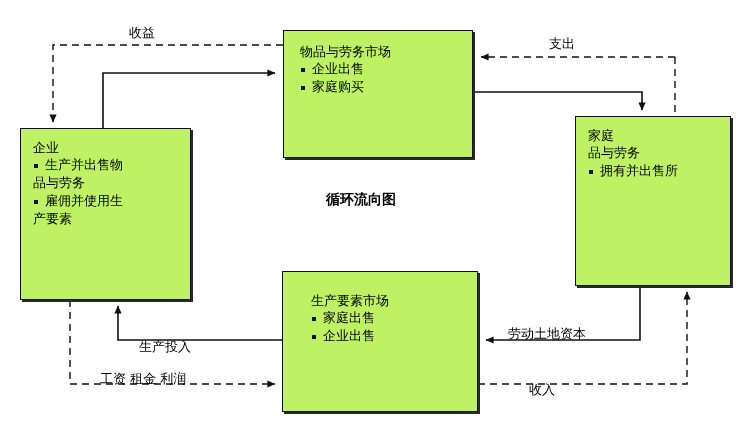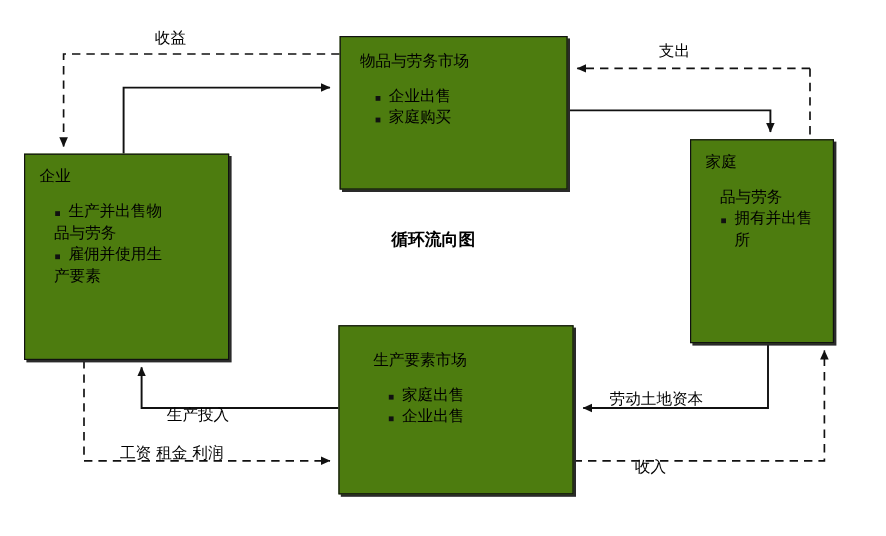--- a/index.html
+++ b/index.html
@@ -16,33 +16,33 @@
     overflow:hidden;
   }
   #wires{
     position:absolute;
     left:0; top:0;
     width:738px; height:447px;
     pointer-events:none;
   }
   .box{
     position:absolute;
-    background:#4d7c0f;
+    background:#bef264;
     border:1px solid #111;
     box-shadow:2px 2px 0 0 #2a2a2a;
     box-sizing:border-box;
     z-index:3;
   }
   .box-title{
     font-size:13px;
     line-height:17px;
     white-space:nowrap;
   }
   .bullets{
-    margin:12px;
+    margin:0;
     padding:0;
     list-style:none;
   }
   .bullets li{
     font-size:13px;
     line-height:18px;
     position:relative;
     padding-left:12px;
   }
   .bullets li:before{
@@ -54,21 +54,21 @@
     background:#111;
   }
   .bullets li.cont{padding-left:0;}
   .bullets li.cont:before{display:none;}
 
   
   #box-goods-market{ left:283px; top:30px;  width:190px; height:128px; }
   #box-goods-market .inner{ padding:12px 0 0 16px; }
   #box-firms{ left:20px; top:128px; width:171px; height:172px; }
   #box-firms .inner{ padding:10px 0 0 12px; }
-  #box-households{ left:575px; top:116px; width:120px; height:170px; }
+  #box-households{ left:575px; top:116px; width:156px; height:170px; }
   #box-households .inner{ padding:10px 0 0 12px; }
   #box-factor-market{ left:282px; top:271px; width:196px; height:141px; }
   #box-factor-market .inner{ padding:20px 0 0 28px; }
 
   .edge-label{
     position:absolute;
     font-size:13px;
     line-height:15px;
     white-space:nowrap;
     background:transparent;

